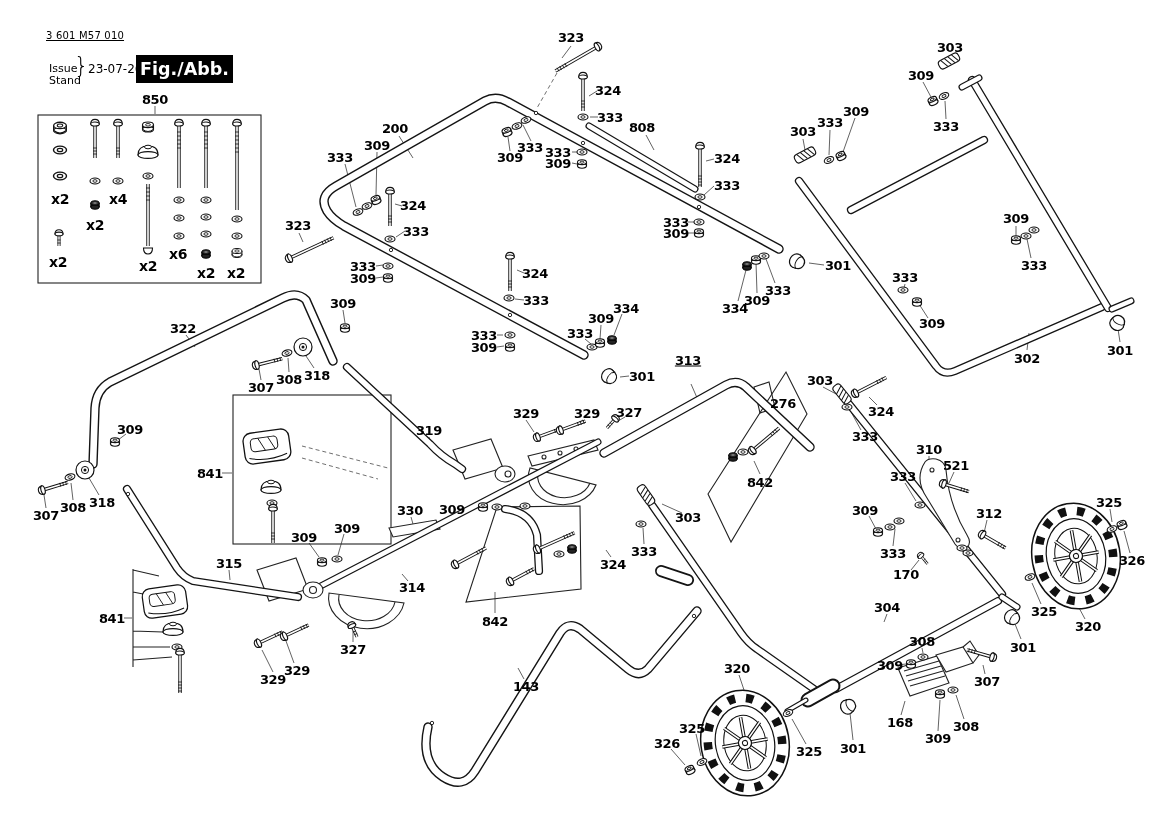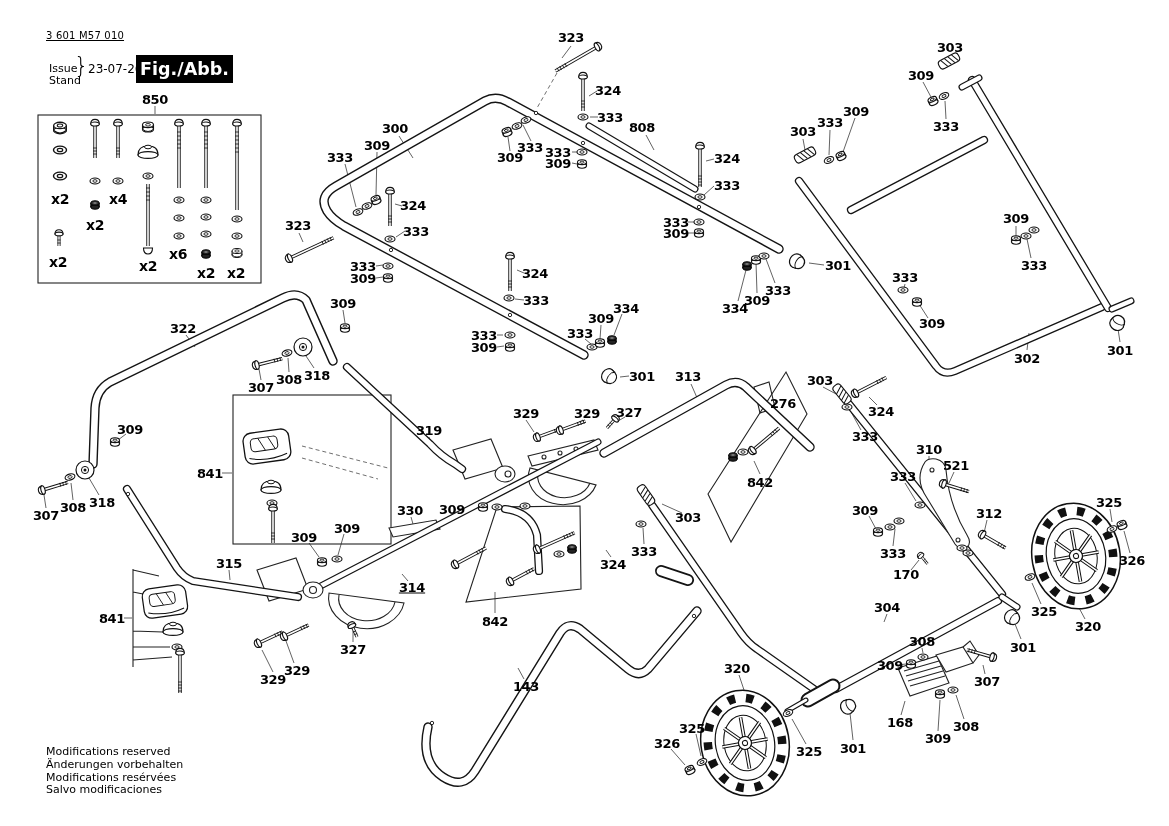--- a/index.html
+++ b/index.html
@@ -425,21 +425,21 @@
 <div class="hdr-brace">}</div>
 <div class="hdr-date">23-07-26</div>
 <div class="fig-box">Fig./Abb. 1</div>
 
 <div id="callouts">
       <span class="callout" style="left: 155px; top: 99px;">850</span>
       <span class="callout" style="left: 571px; top: 37px;">323</span>
       <span class="callout" style="left: 608px; top: 90px;">324</span>
       <span class="callout" style="left: 610px; top: 117px;">333</span>
       <span class="callout" style="left: 642px; top: 127px;">808</span>
-      <span class="callout" style="left: 395px; top: 128px;">300</span>
+      <span class="callout" style="left: 395px; top: 128px;">200</span>
       <span class="callout" style="left: 377px; top: 145px;">309</span>
       <span class="callout" style="left: 340px; top: 157px;">333</span>
       <span class="callout" style="left: 530px; top: 147px;">333</span>
       <span class="callout" style="left: 510px; top: 157px;">309</span>
       <span class="callout" style="left: 558px; top: 152px;">333</span>
       <span class="callout" style="left: 558px; top: 163px;">309</span>
       <span class="callout" style="left: 727px; top: 158px;">324</span>
       <span class="callout" style="left: 727px; top: 185px;">333</span>
       <span class="callout" style="left: 676px; top: 222px;">333</span>
       <span class="callout" style="left: 676px; top: 233px;">309</span>
@@ -465,21 +465,21 @@
       <span class="callout" style="left: 946px; top: 126px;">333</span>
       <span class="callout" style="left: 803px; top: 131px;">303</span>
       <span class="callout" style="left: 830px; top: 122px;">333</span>
       <span class="callout" style="left: 856px; top: 111px;">309</span>
       <span class="callout" style="left: 1016px; top: 218px;">309</span>
       <span class="callout" style="left: 1034px; top: 265px;">333</span>
       <span class="callout" style="left: 905px; top: 277px;">333</span>
       <span class="callout" style="left: 932px; top: 323px;">309</span>
       <span class="callout" style="left: 1027px; top: 358px;">302</span>
       <span class="callout" style="left: 1120px; top: 350px;">301</span>
-      <span class="callout" style="left: 688px; top: 376px;">313</span>
+      <span class="callout" style="left: 688px; top: 360px; text-decoration: underline;">313</span>
       <span class="callout" style="left: 783px; top: 403px;">276</span>
       <span class="callout" style="left: 760px; top: 482px;">842</span>
       <span class="callout" style="left: 820px; top: 380px;">303</span>
       <span class="callout" style="left: 881px; top: 411px;">324</span>
       <span class="callout" style="left: 865px; top: 436px;">333</span>
       <span class="callout" style="left: 929px; top: 449px;">310</span>
       <span class="callout" style="left: 956px; top: 465px;">521</span>
       <span class="callout" style="left: 903px; top: 476px;">333</span>
       <span class="callout" style="left: 989px; top: 513px;">312</span>
       <span class="callout" style="left: 865px; top: 510px;">309</span>
@@ -487,21 +487,21 @@
       <span class="callout" style="left: 906px; top: 574px;">170</span>
       <span class="callout" style="left: 429px; top: 430px;">319</span>
       <span class="callout" style="left: 410px; top: 510px;">330</span>
       <span class="callout" style="left: 452px; top: 509px;">309</span>
       <span class="callout" style="left: 688px; top: 517px;">303</span>
       <span class="callout" style="left: 644px; top: 551px;">333</span>
       <span class="callout" style="left: 613px; top: 564px;">324</span>
       <span class="callout" style="left: 495px; top: 621px;">842</span>
       <span class="callout" style="left: 304px; top: 537px;">309</span>
       <span class="callout" style="left: 347px; top: 528px;">309</span>
-      <span class="callout" style="left: 412px; top: 587px; text-decoration: underline;">314</span>
+      <span class="callout" style="left: 412px; top: 587px;">314</span>
       <span class="callout" style="left: 353px; top: 649px;">327</span>
       <span class="callout" style="left: 273px; top: 679px;">329</span>
       <span class="callout" style="left: 297px; top: 670px;">329</span>
       <span class="callout" style="left: 629px; top: 412px;">327</span>
       <span class="callout" style="left: 526px; top: 413px;">329</span>
       <span class="callout" style="left: 587px; top: 413px;">329</span>
       <span class="callout" style="left: 183px; top: 328px;">322</span>
       <span class="callout" style="left: 343px; top: 303px;">309</span>
       <span class="callout" style="left: 261px; top: 387px;">307</span>
       <span class="callout" style="left: 289px; top: 379px;">308</span>
@@ -536,20 +536,14 @@
       <span class="callout" style="left: 60px; top: 199px;">x2</span>
       <span class="callout" style="left: 95px; top: 225px;">x2</span>
       <span class="callout" style="left: 118px; top: 199px;">x4</span>
       <span class="callout" style="left: 58px; top: 262px;">x2</span>
       <span class="callout" style="left: 148px; top: 266px;">x2</span>
       <span class="callout" style="left: 178px; top: 254px;">x6</span>
       <span class="callout" style="left: 206px; top: 273px;">x2</span>
       <span class="callout" style="left: 236px; top: 273px;">x2</span>
     </div>
 
-<div class="footer">
-  <div>Modifications reserved</div>
-  <div>Änderungen vorbehalten</div>
-  <div>Modifications resérvées</div>
-  <div>Salvo modificaciones</div>
+
 </div>
 
-</div>
-
 </body></html>

